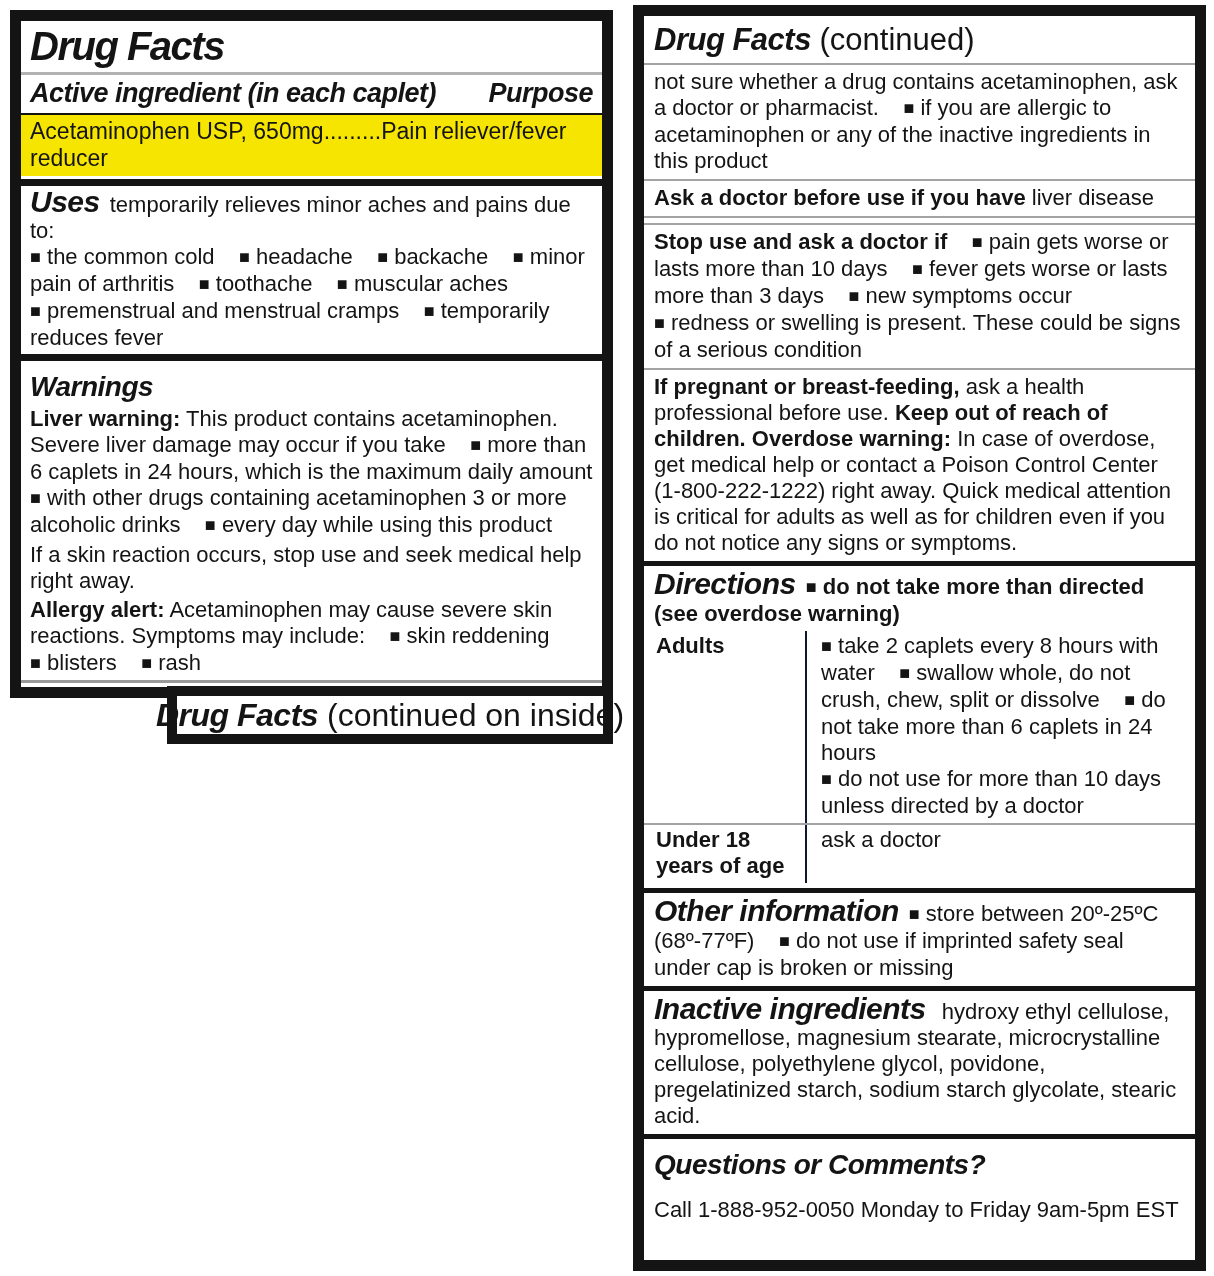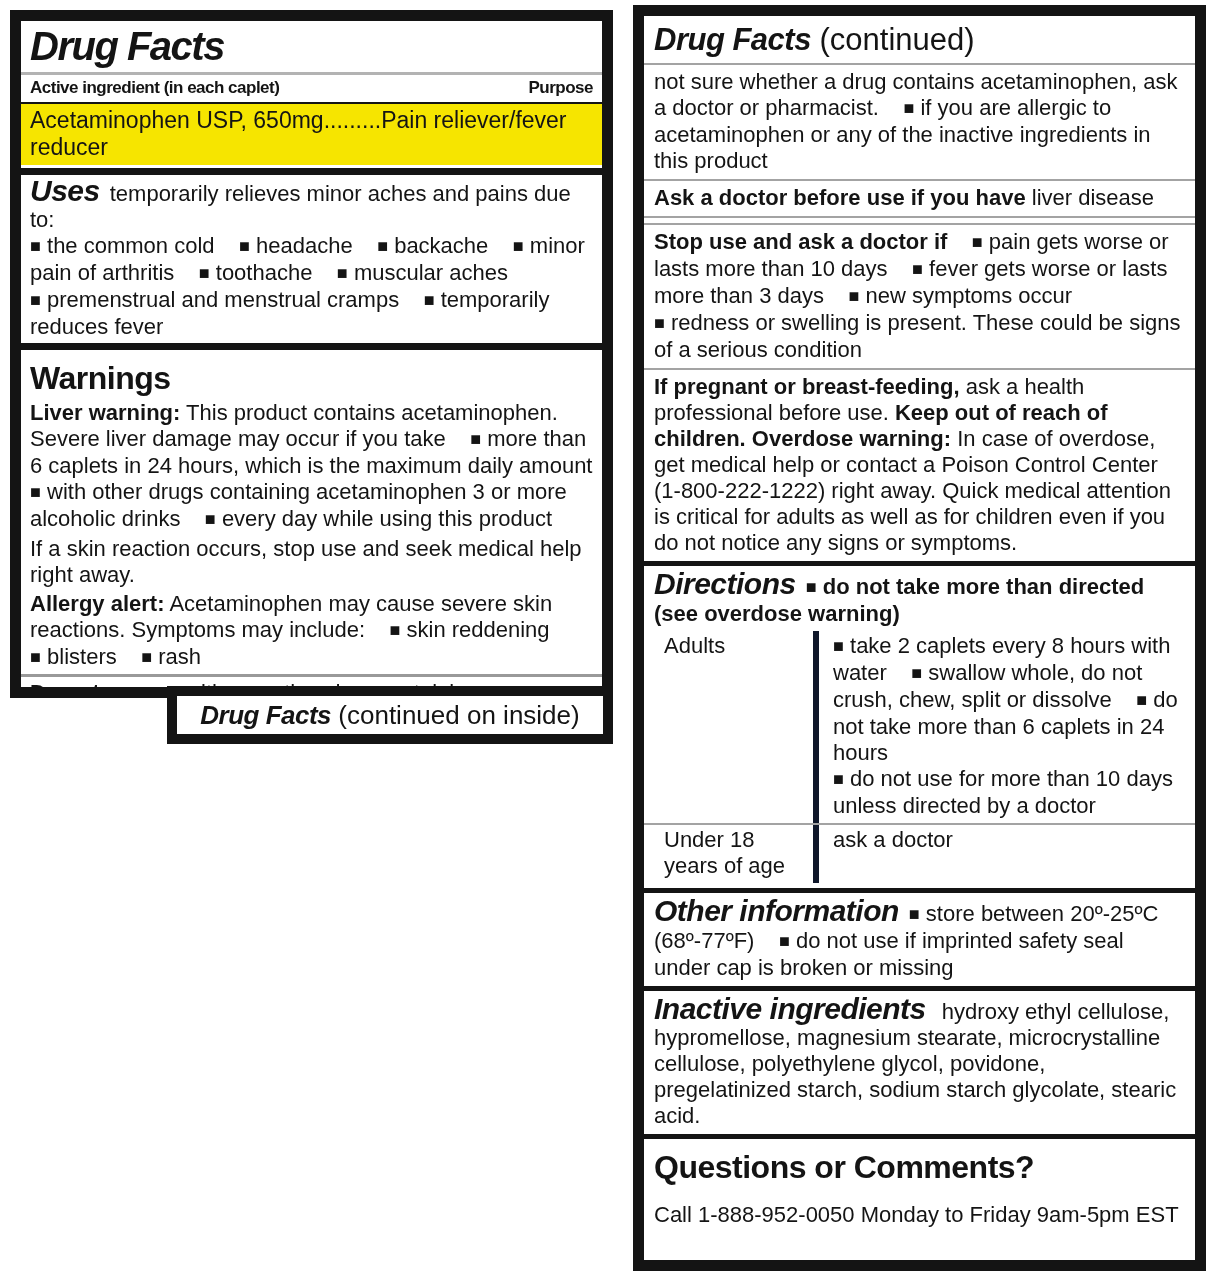--- a/index.html
+++ b/index.html
@@ -12,28 +12,28 @@
   .panel{
     position:absolute;background:#fff;border:11px solid #141414;box-sizing:border-box;
     overflow:hidden;
   }
   .front{left:10px;top:10px;width:603px;height:688px;padding:2px 9px 0;}
   .back{left:633px;top:5px;width:573px;height:1266px;padding:4px 10px 0;}
   .cont-box{
     position:absolute;left:167px;top:686px;width:446px;height:58px;
     border:10px solid #141414;box-sizing:border-box;background:#fff;
     display:flex;align-items:center;justify-content:center;
-    font-size:26px;white-space:pre;
+    font-size:32px;white-space:pre;
   }
   
   .df-title{font-size:40px;font-weight:700;font-style:italic;letter-spacing:-1.5px;margin:1px 0 2px;}
   .back-title{font-size:31px;margin:2px 0 4px;white-space:pre;}
-  h2.sect{font-size:32px;font-weight:700;letter-spacing:-0.5px;margin:10px 0 0;}
+  h2.sect{font-size:28px;font-style:italic;font-weight:700;letter-spacing:-0.5px;margin:10px 0 0;}
   .subhead{display:flex;justify-content:space-between;align-items:baseline;
-    font-size:17px;font-weight:700;letter-spacing:-0.5px;margin:0 0 4px;}
+    font-size:27px;font-weight:700;font-style:italic;letter-spacing:-0.5px;margin:0 0 4px;}
   
   hr{border:none;}
   .front hr.gray{border-top:3px solid #b3b3b3;margin:3px -9px;}
   .front hr.black{border-top:7px solid #141414;margin:3px -9px;}
   .front hr.graythin{border-top:3px solid #999;margin:3px -9px;}
   .back hr.gray{border-top:2px solid #a3a3a3;margin:5px -10px 4px;}
   .back hr.black{border-top:5px solid #141414;margin:5px -10px 5px;}
   
   .yellow{
     background:#f6e500;margin:0 -9px;padding:3px 9px 4px;
@@ -44,22 +44,22 @@
   .back p.rich{margin:4px 0;}
   .seg-b{font-weight:700;}
   .seg-r{font-weight:400;}
   .seg-h1{font-size:30px;font-weight:700;font-style:italic;letter-spacing:-0.5px;margin-right:10px;}
   .seg-hb{font-weight:700;font-style:italic;letter-spacing:-0.5px;}
   .blt{font-size:0.82em;position:relative;top:-1px;}
   
   .dir-table{margin:2px -10px 0;font-size:22px;line-height:26px;}
   .dir-row{display:flex;}
   .dir-row + .dir-row{border-top:2px solid #a3a3a3;}
-  .dir-label{flex:none;width:145px;padding:2px 4px 4px 20px;font-weight:400;}
-  .dir-content{flex:1;border-left:6px solid #0f172a;padding:2px 6px 4px 14px;white-space:pre-wrap;}
+  .dir-label{flex:none;width:145px;padding:2px 4px 4px 12px;font-weight:700;}
+  .dir-content{flex:1;border-left:2px solid #0f172a;padding:2px 6px 4px 14px;white-space:pre-wrap;}
   .call-line{margin:16px 0 0;font-size:22px;line-height:26px;}
 </style>
 </head>
 <body>
 
 <div class="panel front">
   <div class="df-title">Drug Facts</div>
   <hr class="gray">
   <div class="subhead">
     <span>Active ingredient (in each caplet)</span>

